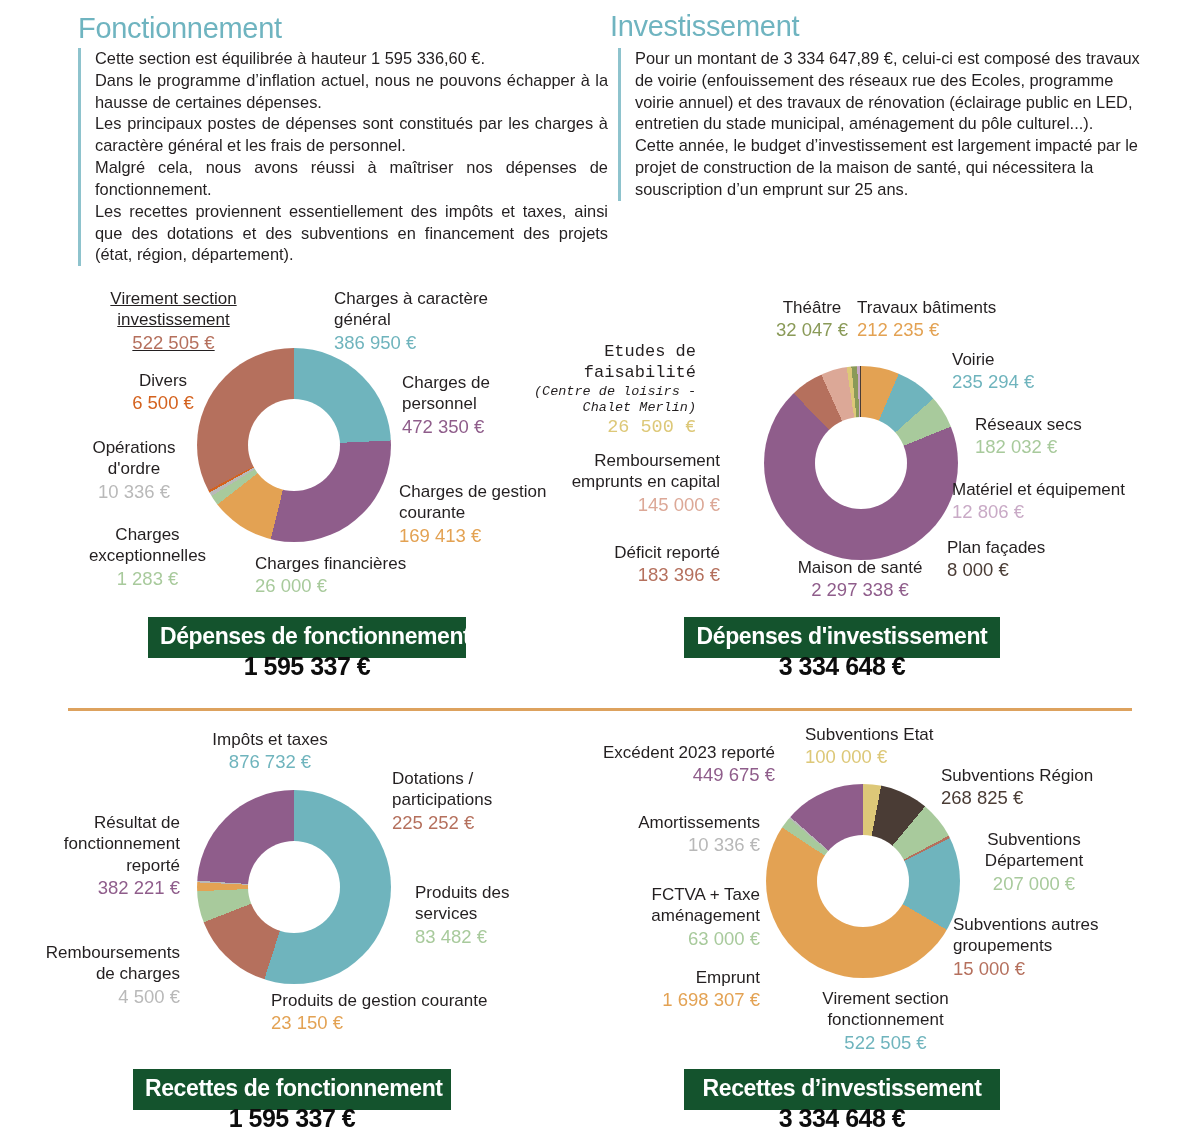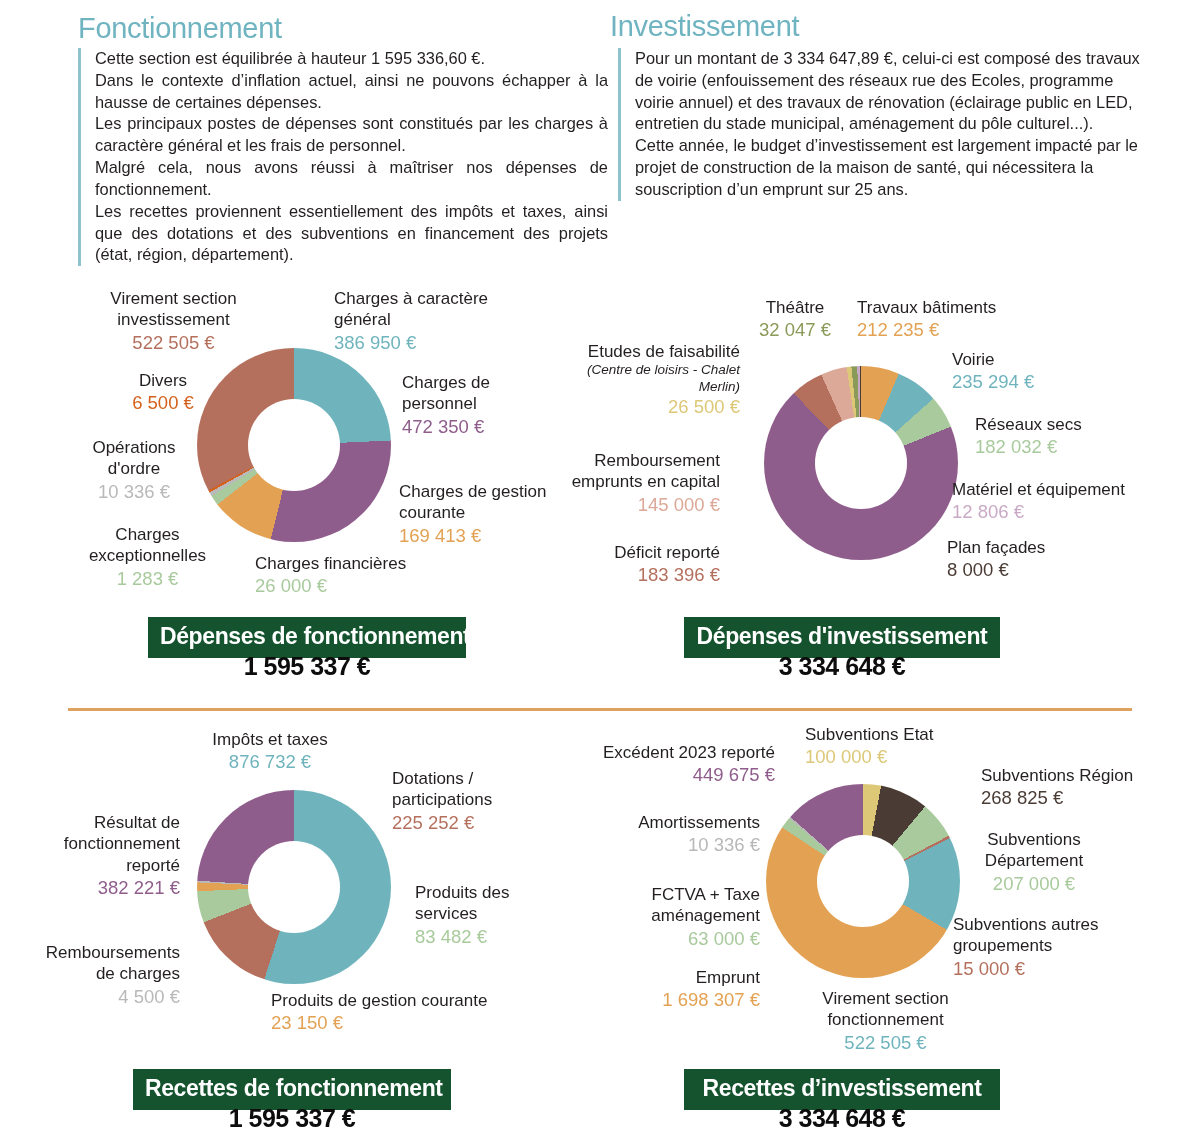--- a/index.html
+++ b/index.html
@@ -101,38 +101,38 @@
 </style>
 </head>
 <body>
 
 <div id="page">
 
   <div class="sec-title" style="left:78px; top:12px;">Fonctionnement</div>
 
   <div class="intro" style="left:78px; top:48px; width:530px;">
     <p>Cette section est équilibrée à hauteur 1 595 336,60 €.</p>
-    <p>Dans le contexte d’inflation actuel, ainsi ne pouvons échapper à la hausse de certaines dépenses.</p>
+    <p>Dans le programme d’inflation actuel, nous ne pouvons échapper à la hausse de certaines dépenses.</p>
     <p>Les principaux postes de dépenses sont constitués par les charges à caractère général et les frais de personnel.</p>
     <p>Malgré cela, nous avons réussi à maîtriser nos dépenses de fonctionnement.</p>
     <p>Les recettes proviennent essentiellement des impôts et taxes, ainsi que des dotations et des subventions en financement des projets (état, région, département).</p>
   </div>
 
   <div class="sec-title" style="left:610px; top:10px;">Investissement</div>
 
   <div class="intro" style="left:610px; top:48px; width:528px;margin-left:8px;">
     <p>Pour un montant de 3 334 647,89 €, celui-ci est composé des travaux de voirie (enfouissement des réseaux rue des Ecoles, programme voirie annuel) et des travaux de rénovation (éclairage public en LED, entretien du stade municipal, aménagement du pôle culturel...).</p>
     <p class="last">Cette année, le budget d’investissement est largement impacté par le projet de construction de la maison de santé, qui nécessitera la souscription d’un emprunt sur 25 ans.</p>
   </div>
 
   <div class="donut" id="chart1" style="left: 197px; top: 348px; width: 194px; height: 194px; background: conic-gradient(rgb(111, 180, 189) 0deg, rgb(111, 180, 189) 87.318deg, rgb(143, 93, 139) 87.318deg, rgb(143, 93, 139) 193.908deg, rgb(227, 162, 83) 193.908deg, rgb(227, 162, 83) 232.137deg, rgb(168, 202, 156) 232.137deg, rgb(168, 202, 156) 238.004deg, rgb(168, 202, 156) 238.004deg, rgb(168, 202, 156) 238.294deg, rgb(185, 185, 185) 238.294deg, rgb(185, 185, 185) 240.626deg, rgb(212, 98, 30) 240.626deg, rgb(212, 98, 30) 242.093deg, rgb(181, 112, 93) 242.093deg, rgb(181, 112, 93) 360deg);">
     <div class="hole" style="width:92px; height:92px;"></div>
   </div>
 
-  <div class="lbl c" style="left:96px; top:288px; width:155px;">
+  <div class="lbl c" style="left:96px; top:288px; width:155px;text-decoration:underline;">
     <span>Virement section investissement</span>
     <span class="val" style="color:#b5705d">522 505 €</span>
   </div>
 
   <div class="lbl c" style="left:108px; top:370px; width:110px;">
     <span>Divers</span>
     <span class="val" style="color:#d4621e">6 500 €</span>
   </div>
 
   <div class="lbl c" style="left:79px; top:437px; width:110px;">
@@ -165,21 +165,21 @@
     <span class="val" style="color:#e3a253">169 413 €</span>
   </div>
 
   <div class="banner" style="left:148px; top:617px; width:318px;">Dépenses de fonctionnement</div>
   <div class="total" style="left:148px; top:652px; width:318px;">1 595 337 €</div>
 
   <div class="donut" id="chart2" style="left: 764px; top: 366px; width: 194px; height: 194px; background: conic-gradient(rgb(227, 162, 83) 0deg, rgb(227, 162, 83) 22.912deg, rgb(111, 180, 189) 22.912deg, rgb(111, 180, 189) 48.314deg, rgb(168, 202, 156) 48.314deg, rgb(168, 202, 156) 67.966deg, rgb(143, 93, 139) 67.966deg, rgb(143, 93, 139) 315.98deg, rgb(181, 112, 93) 315.98deg, rgb(181, 112, 93) 335.779deg, rgb(220, 168, 151) 335.779deg, rgb(220, 168, 151) 351.433deg, rgb(221, 200, 120) 351.433deg, rgb(221, 200, 120) 354.294deg, rgb(138, 154, 88) 354.294deg, rgb(138, 154, 88) 357.754deg, rgb(201, 170, 198) 357.754deg, rgb(201, 170, 198) 359.136deg, rgb(74, 60, 53) 359.136deg, rgb(74, 60, 53) 360deg);">
     <div class="hole" style="width:92px; height:92px;"></div>
   </div>
 
-  <div class="lbl c" style="left:740px; top:297px; width:110px;">
+  <div class="lbl c" style="left:757px; top:297px; width:110px;">
     <span>Théâtre</span>
     <span class="val" style="color:#8a9a58">32 047 €</span>
   </div>
 
   <div class="lbl l" style="left:857px; top:297px; width:180px;">
     <span>Travaux bâtiments</span>
     <span class="val" style="color:#e3a253">212 235 €</span>
   </div>
 
   <div class="lbl l" style="left:952px; top:349px; width:140px;">
@@ -195,36 +195,40 @@
   <div class="lbl l" style="left:952px; top:479px; width:200px;">
     <span>Matériel et équipement</span>
     <span class="val" style="color:#c9aac6">12 806 €</span>
   </div>
 
   <div class="lbl l" style="left:947px; top:537px; width:150px;">
     <span>Plan façades</span>
     <span class="val" style="color:#4a3c35">8 000 €</span>
   </div>
 
-  <div class="lbl r" style="left:560px; top:341px; width:180px;">
+  <div class="lbl r" style="left:516px; top:341px; width:180px;font-family:Liberation Mono, monospace;">
     <span>Etudes de faisabilité</span>
     <span class="sub">(Centre de loisirs - Chalet Merlin)</span>
     <span class="val" style="color:#ddc878">26 500 €</span>
   </div>
 
   <div class="lbl r" style="left:545px; top:450px; width:175px;">
     <span>Remboursement emprunts en capital</span>
     <span class="val" style="color:#dca897">145 000 €</span>
   </div>
 
   <div class="lbl r" style="left:570px; top:542px; width:150px;">
     <span>Déficit reporté</span>
     <span class="val" style="color:#b5705d">183 396 €</span>
   </div>
 
+  <div class="lbl c" style="left:760px; top:557px; width:200px;">
+    <span>Maison de santé</span>
+    <span class="val" style="color:#8f5d8b">2 297 338 €</span>
+  </div>
 
   <div class="banner" style="left:684px; top:617px; width:316px;">Dépenses d'investissement</div>
   <div class="total" style="left:684px; top:652px; width:316px;">3 334 648 €</div>
 
   <div class="divider" style="left:68px; top:708px; width:1064px;"></div>
 
   <div class="donut" id="chart3" style="left: 197px; top: 790px; width: 194px; height: 194px; background: conic-gradient(rgb(111, 180, 189) 0deg, rgb(111, 180, 189) 197.841deg, rgb(181, 112, 93) 197.841deg, rgb(181, 112, 93) 248.671deg, rgb(168, 202, 156) 248.671deg, rgb(168, 202, 156) 267.509deg, rgb(227, 162, 83) 267.509deg, rgb(227, 162, 83) 272.733deg, rgb(185, 185, 185) 272.733deg, rgb(185, 185, 185) 273.749deg, rgb(143, 93, 139) 273.749deg, rgb(143, 93, 139) 360deg);">
     <div class="hole" style="width:92px; height:92px;"></div>
   </div>
 
@@ -263,21 +267,21 @@
 
   <div class="donut" id="chart4" style="left: 766px; top: 784px; width: 194px; height: 194px; background: conic-gradient(rgb(221, 200, 120) 0deg, rgb(221, 200, 120) 10.796deg, rgb(74, 60, 53) 10.796deg, rgb(74, 60, 53) 39.817deg, rgb(168, 202, 156) 39.817deg, rgb(168, 202, 156) 62.165deg, rgb(181, 112, 93) 62.165deg, rgb(181, 112, 93) 63.784deg, rgb(111, 180, 189) 63.784deg, rgb(111, 180, 189) 120.192deg, rgb(227, 162, 83) 120.192deg, rgb(227, 162, 83) 303.537deg, rgb(168, 202, 156) 303.537deg, rgb(168, 202, 156) 310.338deg, rgb(184, 184, 184) 310.338deg, rgb(184, 184, 184) 311.454deg, rgb(143, 93, 139) 311.454deg, rgb(143, 93, 139) 360deg);">
     <div class="hole" style="width:92px; height:92px;"></div>
   </div>
 
   <div class="lbl l" style="left:805px; top:724px; width:190px;">
     <span>Subventions Etat</span>
     <span class="val" style="color:#ddc878">100 000 €</span>
   </div>
 
-  <div class="lbl l" style="left:941px; top:765px; width:190px;margin-left:40px;">
+  <div class="lbl l" style="left:941px; top:765px; width:190px;">
     <span>Subventions Région</span>
     <span class="val" style="color:#4a3c35">268 825 €</span>
   </div>
 
   <div class="lbl c" style="left:944px; top:829px; width:180px;">
     <span>Subventions Département</span>
     <span class="val" style="color:#a8ca9c">207 000 €</span>
   </div>
 
   <div class="lbl l" style="left:953px; top:914px; width:190px;">

